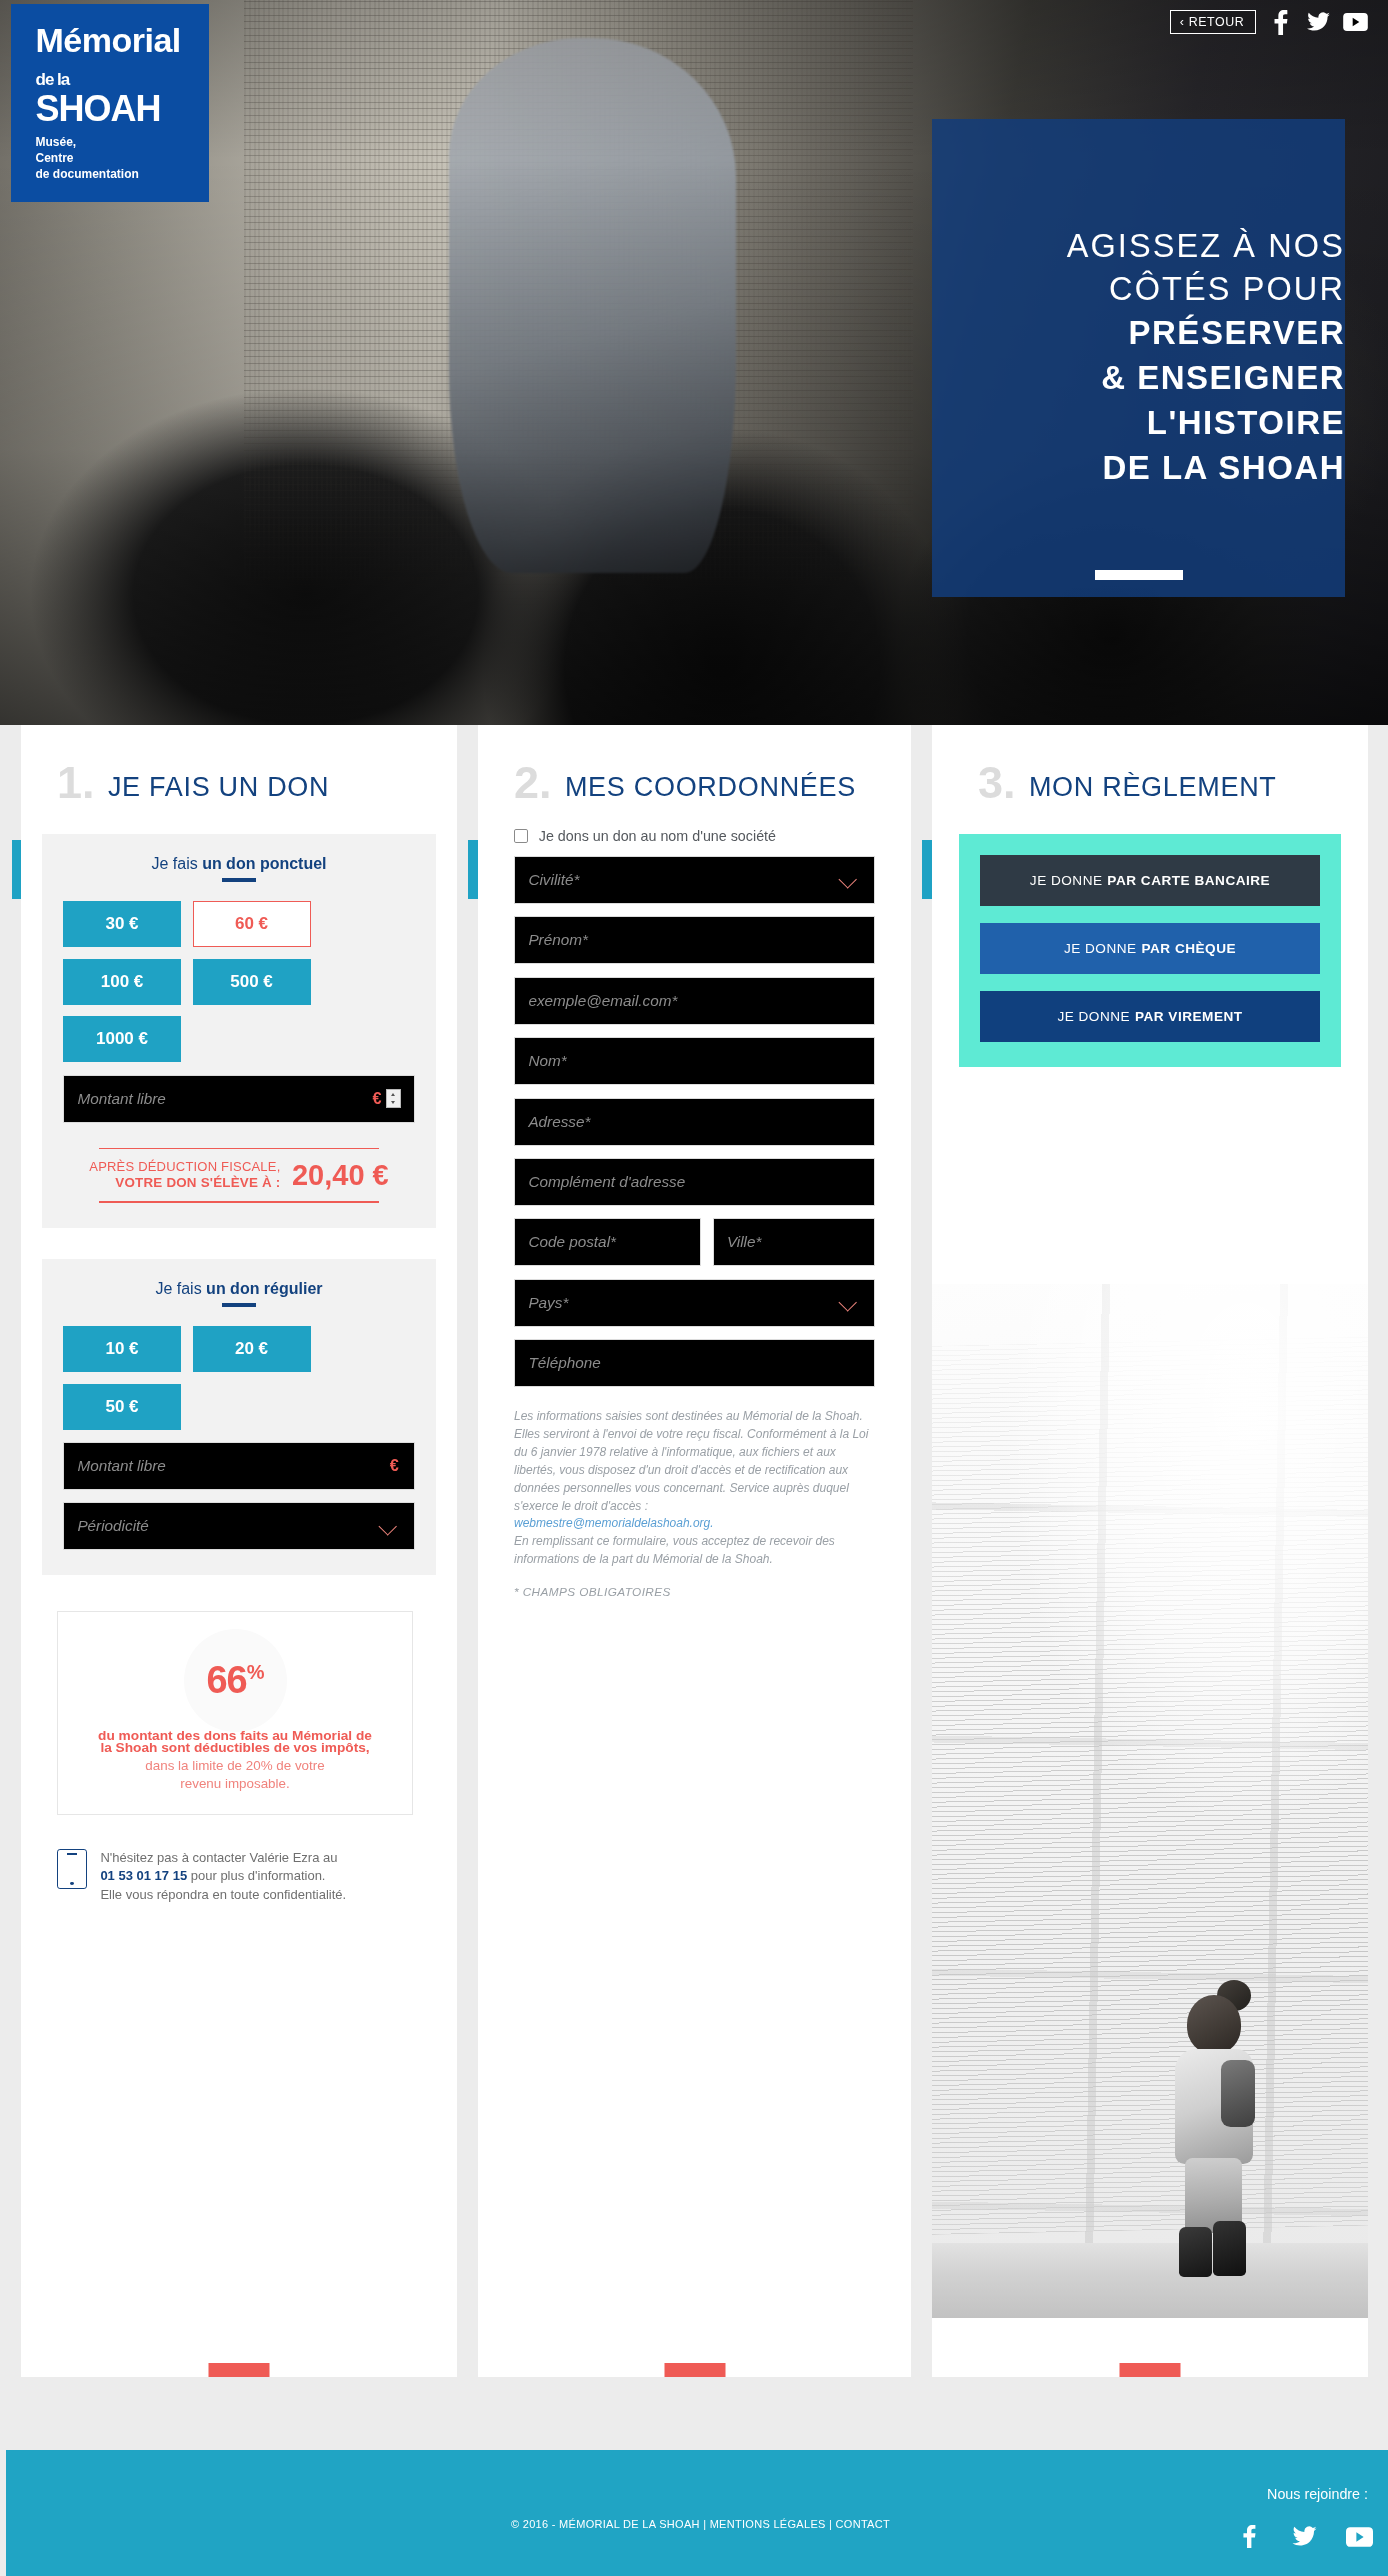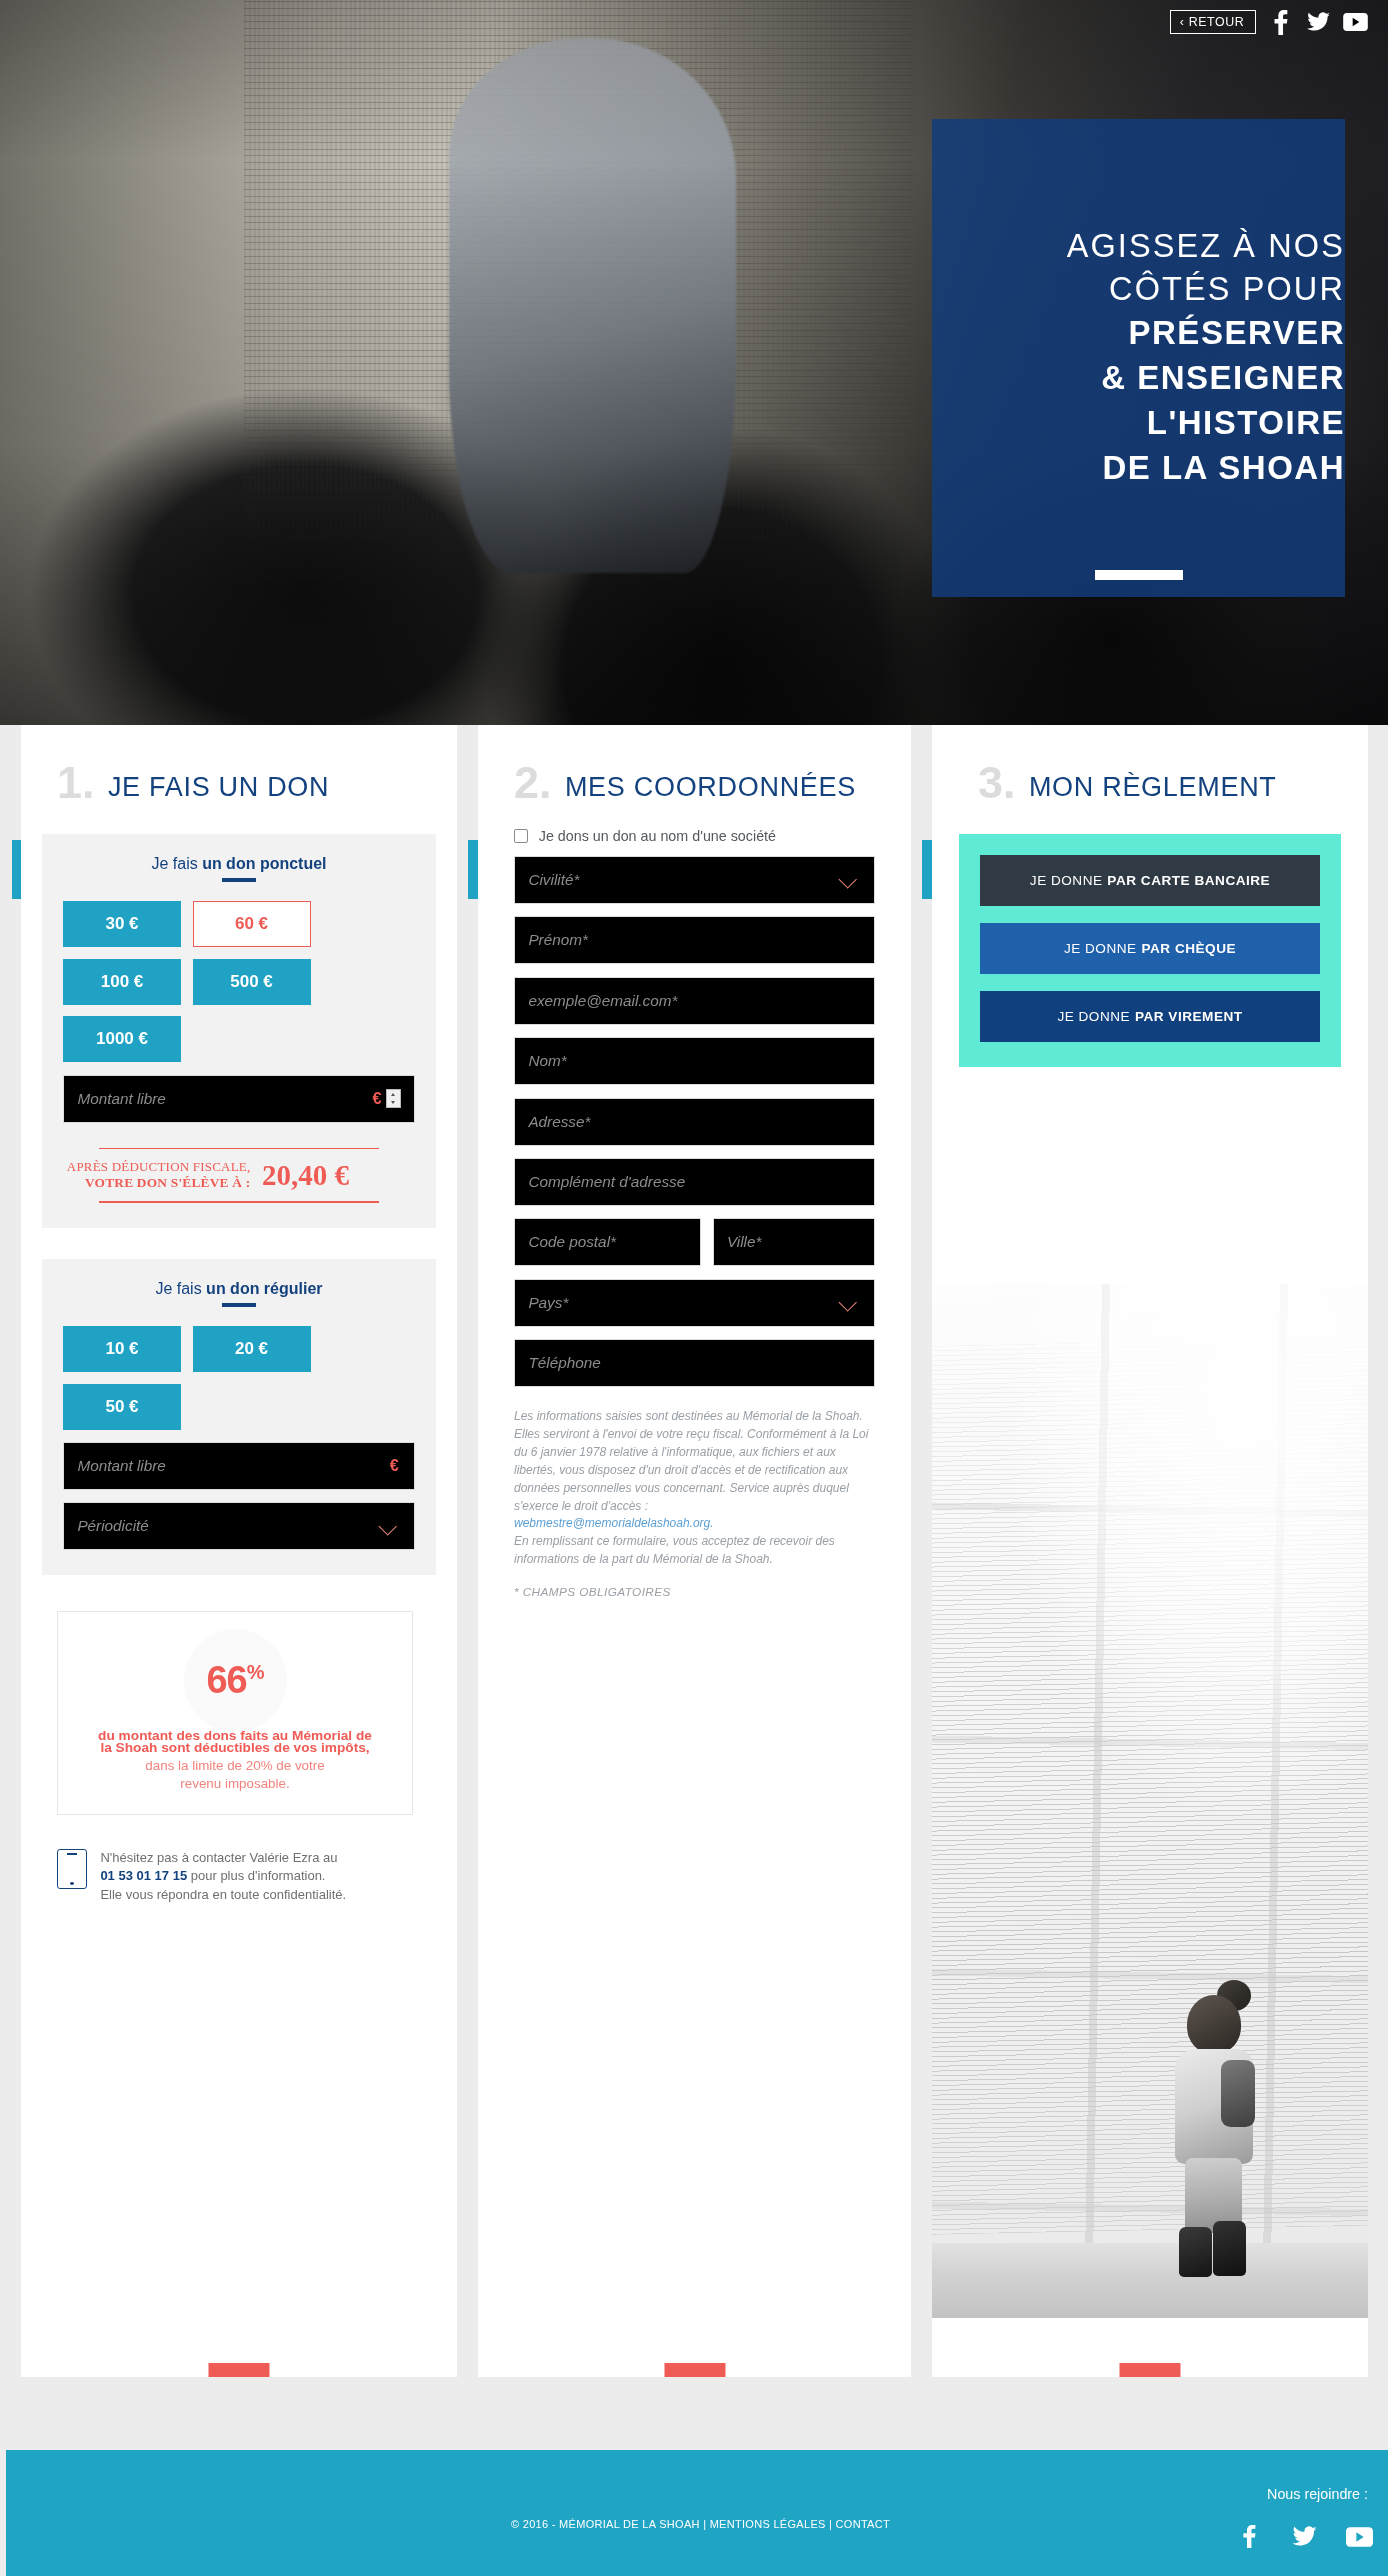--- a/index.html
+++ b/index.html
@@ -94,21 +94,21 @@
   .spin{position:absolute;right:13.4px;width:14.3px;height:19px;border:1px solid #b9b9b9;background:#f0f0f0;}
   .spin:before,.spin:after{content:"";position:absolute;left:3.8px;border-left:2.9px solid transparent;border-right:2.9px solid transparent;}
   .spin:before{top:2.9px;border-bottom:3.8px solid #555;}
   .spin:after{bottom:2.9px;border-top:3.8px solid #555;}
   .chev{position:absolute;right:15.3px;width:19px;height:19px;}
   .chev:before{content:"";position:absolute;left:1px;top:2.9px;width:12.4px;height:12.4px;
     border-right:1.9px solid #f0867e;border-bottom:1.9px solid #f0867e;transform:rotate(45deg);}
 
   .ded-wrap{margin-top:25px;padding:0 3.8px;}
   .ded-rule{height:1.9px;background:#ef5b55;margin:0 32.5px;}
-  .ded-row{display:flex;align-items:center;justify-content:flex-start;gap:11.5px;padding:9.6px 0 8.6px;font-family:Liberation Serif, serif;}
+  .ded-row{display:flex;align-items:center;justify-content:center;gap:11.5px;padding:9.6px 0 8.6px;}
   .ded-lbl{text-align:right;color:#ef5b55;line-height:1.22;}
   .ded-lbl .l1{font-size:13px;letter-spacing:0.2px;}
   .ded-lbl .l2{font-size:13.4px;font-weight:bold;letter-spacing:0.2px;}
   .ded-val{color:#ef5b55;font-size:29px;font-weight:bold;white-space:nowrap;}
 
   
   .pct-box{margin:36px 44px 0 36px;border:1px solid #e6e6e6;padding:17px 25px 21px;text-align:center;position:relative;}
   .pct-circle{width:103px;height:103px;border-radius:50%;background:#fafafa;margin:0 auto;
               display:flex;align-items:center;justify-content:center;}
   .pct-num{color:#ef5b55;font-size:38px;font-weight:bold;letter-spacing:-1px;}
@@ -194,20 +194,29 @@
 
 <div class="page">
 
   <div class="hero">
     <div class="hero-photo"></div>
     <div class="hero-wall"></div>
     <div class="hero-wall2"></div>
     <div class="hero-figure"></div>
     <div class="hero-vignette"></div>
 
+    <div class="logo">
+      <div class="logo-l1">Mémorial</div>
+      <div class="logo-l2"><span class="sm">de la</span> <span>SHOAH</span></div>
+      <div class="logo-sub">
+        <div>Musée,</div>
+        <div>Centre</div>
+        <div>de documentation</div>
+      </div>
+    </div>
 
     <div class="topnav">
       <div class="btn-retour">‹ RETOUR</div>
       <div class="soc">
         <svg width="15.3" height="25" viewBox="0 0 16 26">
             <path d="M10.5 26V14h4l.6-4.6h-4.6V6.5c0-1.3.4-2.2 2.3-2.2H15V.2C14.6.1 13.2 0 11.5 0 8 0 5.6 2.1 5.6 6.1v3.3H1.6V14h4v12z"></path>
           </svg>
       </div>
       <div class="soc">
         <svg width="23" height="20" viewBox="0 0 24 21">

